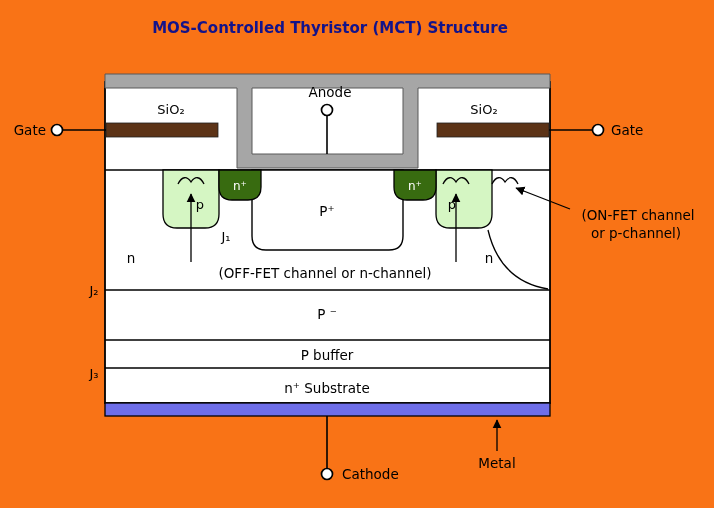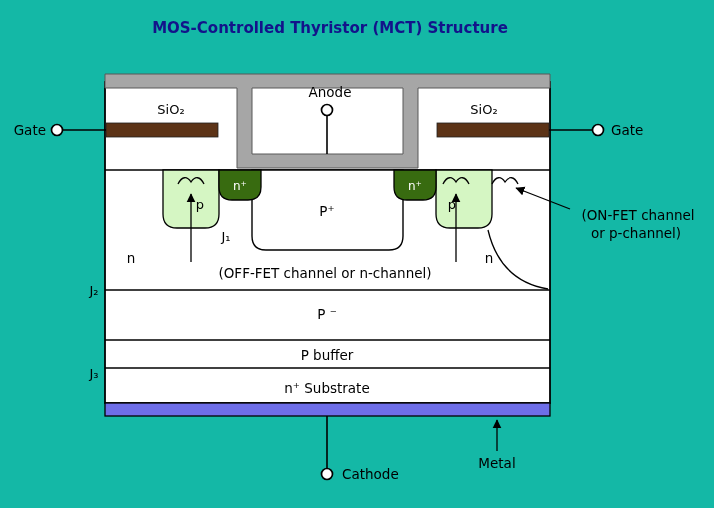--- a/index.html
+++ b/index.html
@@ -1,19 +1,19 @@
 <!DOCTYPE html>
 <html><head>
 <meta charset="utf-8">
 <style>
   html,body{margin:0;padding:0;background:#ffffff;}
   .stage{
     position:relative;
     width:714px;height:508px;
-    background:#14b8a6;
+    background:#f97316;
     font-family:"DejaVu Sans", "Liberation Sans", sans-serif;
     overflow:hidden;
   }
   svg text{font-family:"DejaVu Sans", "Liberation Sans", sans-serif;}
 </style>
 </head>
 <body>
 
 <div class="stage">
 <svg width="714" height="508" viewBox="0 0 714 508" xmlns="http://www.w3.org/2000/svg">

